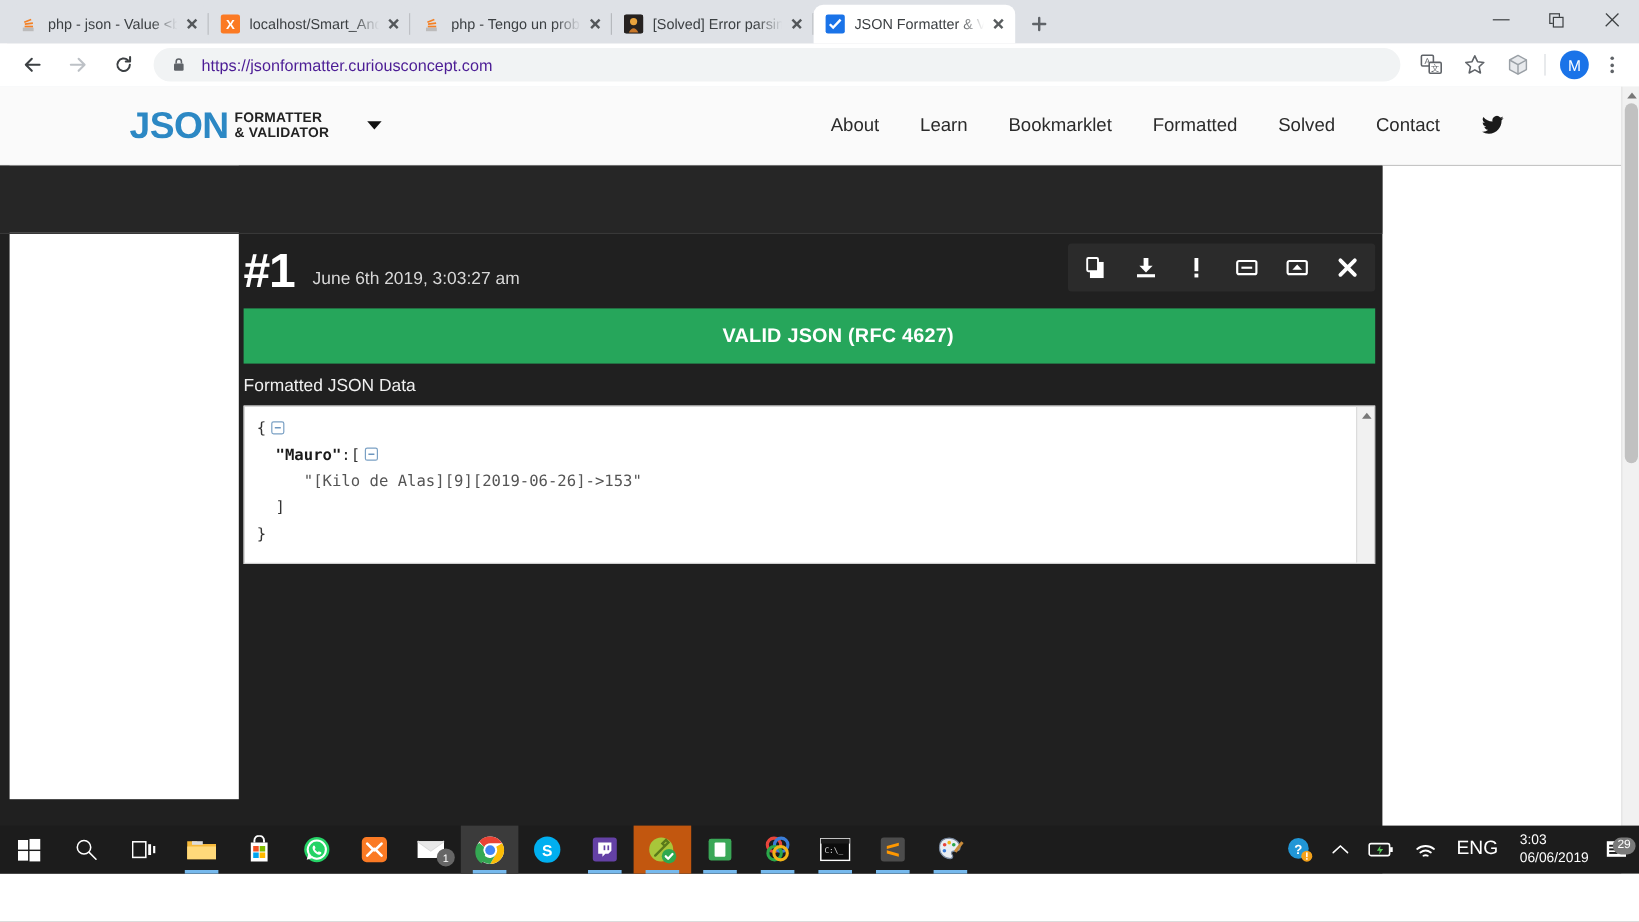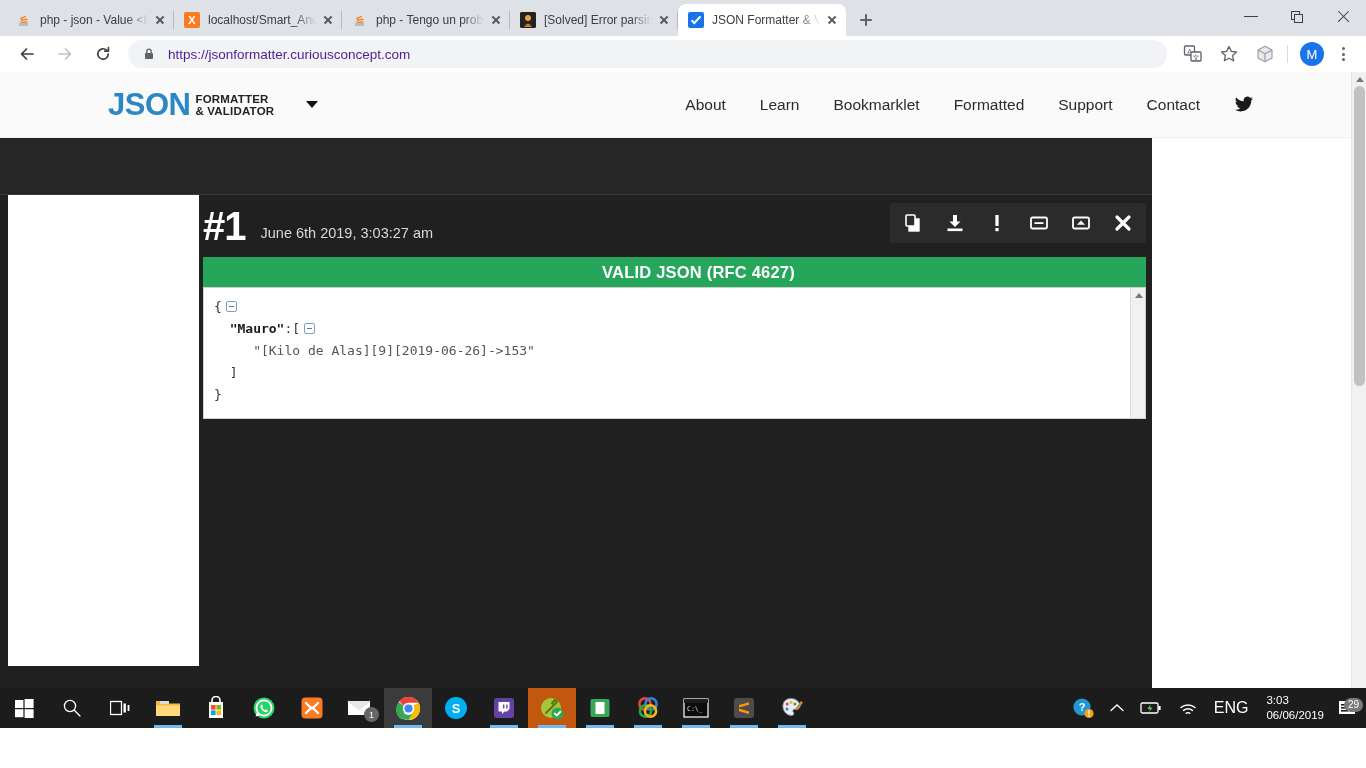--- a/index.html
+++ b/index.html
@@ -205,21 +205,21 @@
   }
   .result-date { font-size: 14.5px; color: #d8d8d8; margin-left: 15px; margin-top: 14px; }
   .result-tools {
     position: absolute; right: 6px; top: 8px; height: 40px;
     background: #2b2b2b; border-radius: 3px; display: flex;
     align-items: center; padding: 0 12px; gap: 20px;
   }
   .tool { width: 22px; height: 22px; position: relative; }
 
   .valid-banner {
-    margin: 0 6px 0 4px; height: 30px; background: #26a65b;
+    margin: 0 6px 0 4px; height: 46px; background: #26a65b;
     color: #ffffff; font-size: 16.5px; font-weight: 700;
     display: flex; align-items: center; justify-content: center;
     letter-spacing: .2px;
     padding-left: 48px;
   }
   .section-label {
     color: #f0f0f0; font-size: 14.5px; padding: 11px 0 8px 4px;
   }
   .code-wrap {
     margin: 0 6px 0 4px; background: #ffffff; height: 132px;
@@ -425,21 +425,21 @@
           <span style="display:block">FORMATTER</span>
           <span style="display:block">&amp; VALIDATOR</span>
         </span>
         <span class="caret"></span>
       </div>
       <div class="site-nav">
         <a href="#">About</a>
         <a href="#">Learn</a>
         <a href="#">Bookmarklet</a>
         <a href="#">Formatted</a>
-        <a href="#">Support</a>
+        <a href="#">Solved</a>
         <a href="#">Contact</a>
         <span class="twitter">
           <svg width="20" height="18" viewBox="0 0 20 18">
               <path d="M19 2.4a7.4 7.4 0 0 1-2.1.6A3.7 3.7 0 0 0 18.5 1a7.4 7.4 0 0 1-2.3.9A3.7 3.7 0 0 0 9.8 5.3 10.5 10.5 0 0 1 2.2 1.4a3.7 3.7 0 0 0 1.1 4.9A3.6 3.6 0 0 1 1.6 5.8v.1a3.7 3.7 0 0 0 3 3.6 3.7 3.7 0 0 1-1.7.1 3.7 3.7 0 0 0 3.4 2.6A7.4 7.4 0 0 1 1 13.7 10.5 10.5 0 0 0 6.7 15.4c6.8 0 10.6-5.7 10.6-10.6v-.5A7.4 7.4 0 0 0 19 2.4z" fill="#1a1a1a"></path>
             </svg>
         </span>
       </div>
     </div>
 
     <div class="app-dark">
@@ -488,20 +488,21 @@
             </span>
             <span class="tool">
               <svg width="22" height="22" viewBox="0 0 22 22">
                 <path d="M5 5L17 17M17 5L5 17" stroke="#fff" stroke-width="3.2" stroke-linecap="round"></path>
               </svg>
             </span>
           </div>
         </div>
 
         <div class="valid-banner">VALID JSON (RFC 4627)</div>
+        <div class="section-label">Formatted JSON Data</div>
 
         <div class="code-wrap">
           <div class="code"><span>{<span class="toggle"></span></span>
 <span>  <span class="key">"Mauro"</span><span>:[</span><span class="toggle"></span></span>
 <span class="str">     <span>"[Kilo de Alas][9][2019-06-26]-&gt;153"</span></span>
 <span>  <span>]</span></span>
 <span><span>}</span></span></div>
           <div class="code-scroll">
             <div style="position:relative;height:15px;">
               <span class="tri tri-up"></span>

